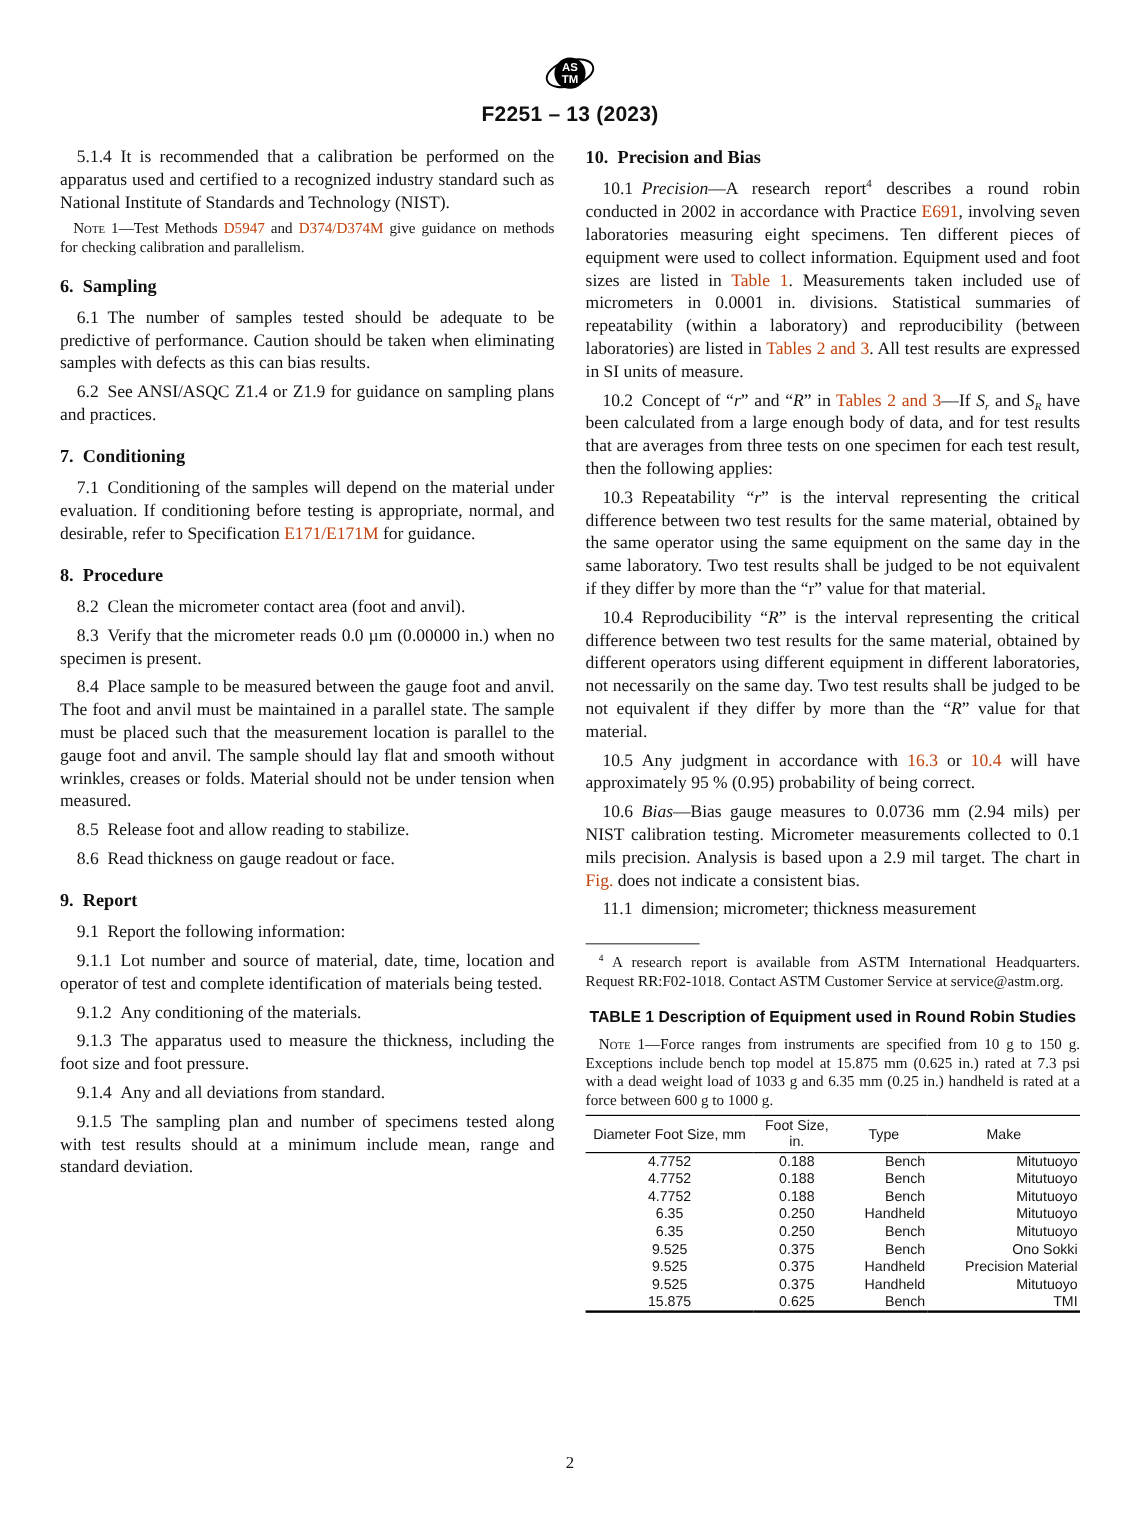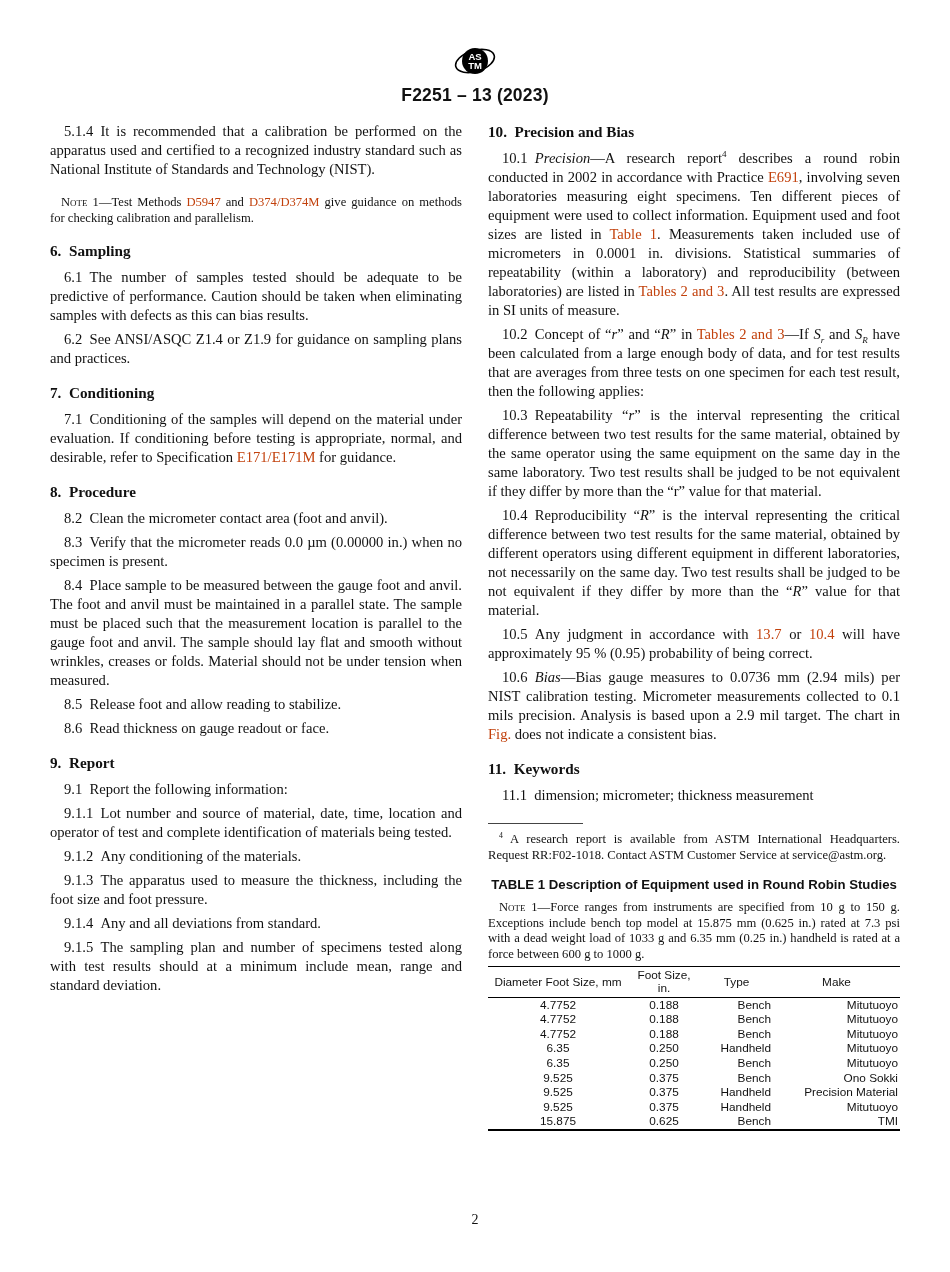--- a/index.html
+++ b/index.html
@@ -5,21 +5,21 @@
   html,body{margin:0;padding:0;background:#ffffff;}
   body{width:950px;height:1272px;position:relative;font-family:"Liberation Serif",serif;color:#111;overflow:hidden;}
   .page{position:absolute;inset:0;}
   .doc-header{display:flex;justify-content:center;align-items:center;gap:7px;padding-top:44px;flex-direction:column;}
   .logo-wrap{display:inline-flex;align-items:center;}
   .doc-title{font-family:"Liberation Sans",sans-serif;font-weight:bold;font-size:17.5px;letter-spacing:0.2px;}
   .columns{display:flex;gap:26px;margin:16px 50px 0 50px;}
   .col{width:412px;text-align:justify;font-size:14.6px;line-height:19px;}
   .para{margin:5px 0 0 0;text-indent:14px;}
   .sec-h{font-weight:bold;font-size:15.2px;margin:15px 0 8px 0;text-align:left;text-indent:0;}
-  .note{font-size:12.6px;line-height:15.5px;margin-top:16px;text-indent:11px;}
+  .note{font-size:12.6px;line-height:15.5px;margin-top:4px;text-indent:11px;}
   .red{color:#c2410c;}
   .i{font-style:italic;}
   .sup{vertical-align:super;font-size:0.62em;line-height:0;}
   .sub{vertical-align:sub;font-size:0.62em;line-height:0;}
   .sc{font-variant:small-caps;}
   .footnote-rule{border:none;border-top:1.5px solid #444;width:95px;margin:18px 0 8px 0;}
   .footnote{font-size:12.6px;line-height:15.5px;text-align:justify;text-indent:11px;margin:0;}
   .table-block{margin-top:14px;}
   .table-title{font-family:"Liberation Sans",sans-serif;font-weight:bold;font-size:13.2px;text-align:center;margin:0 0 7px 0;line-height:16px;}
   .table-note{font-size:12.6px;line-height:15.5px;text-align:justify;text-indent:11px;margin:0 0 4px 0;}
@@ -71,23 +71,22 @@
       <p class="para"><span>9.1.4 Any and all deviations from standard.</span></p>
       <p class="para"><span>9.1.5 The sampling plan and number of specimens tested along with test results should at a minimum include mean, range and standard deviation.</span></p>
     </div>
 
     <div class="col">
       <p class="sec-h" style="margin-top:0">10. Precision and Bias</p>
       <p class="para"><span>10.1 </span><span class="i">Precision</span><span>—A research report</span><span class="sup">4</span><span> describes a round robin conducted in 2002 in accordance with Practice </span><span class="red">E691</span><span>, involving seven laboratories measuring eight specimens. Ten different pieces of equipment were used to collect information. Equipment used and foot sizes are listed in </span><span class="red">Table 1</span><span>. Measurements taken included use of micrometers in 0.0001 in. divisions. Statistical summaries of repeatability (within a laboratory) and reproducibility (between laboratories) are listed in </span><span class="red">Tables 2 and 3</span><span>. All test results are expressed in SI units of measure.</span></p>
       <p class="para"><span>10.2 Concept of “</span><span class="i">r</span><span>” and “</span><span class="i">R</span><span>” in </span><span class="red">Tables 2 and 3</span><span>—If </span><span class="i">S</span><span class="sub i">r</span><span> and </span><span class="i">S</span><span class="sub i">R</span><span> have been calculated from a large enough body of data, and for test results that are averages from three tests on one specimen for each test result, then the following applies:</span></p>
       <p class="para"><span>10.3 Repeatability “</span><span class="i">r</span><span>” is the interval representing the critical difference between two test results for the same material, obtained by the same operator using the same equipment on the same day in the same laboratory. Two test results shall be judged to be not equivalent if they differ by more than the “r” value for that material.</span></p>
       <p class="para"><span>10.4 Reproducibility “</span><span class="i">R</span><span>” is the interval representing the critical difference between two test results for the same material, obtained by different operators using different equipment in different laboratories, not necessarily on the same day. Two test results shall be judged to be not equivalent if they differ by more than the “</span><span class="i">R</span><span>” value for that material.</span></p>
-      <p class="para"><span>10.5 Any judgment in accordance with </span><span class="red">13.7</span><span> or </span><span class="red">10.4</span><span> will have approximately 95 % (0.95) probability of being correct.</span></p>
+      <p class="para"><span>10.5 Any judgment in accordance with </span><span class="red">16.3</span><span> or </span><span class="red">10.4</span><span> will have approximately 95 % (0.95) probability of being correct.</span></p>
       <p class="para"><span>10.6 </span><span class="i">Bias</span><span>—Bias gauge measures to 0.0736 mm (2.94 mils) per NIST calibration testing. Micrometer measurements collected to 0.1 mils precision. Analysis is based upon a 2.9 mil target. The chart in </span><span class="red">Fig.</span><span> does not indicate a consistent bias.</span></p>
-      <p class="sec-h">11. Keywords</p>
       <p class="para"><span>11.1 dimension; micrometer; thickness measurement</span></p>
 
       <hr class="footnote-rule">
       <p class="footnote"><span class="sup">4</span><span> A research report is available from ASTM International Headquarters. Request RR:F02-1018. Contact ASTM Customer Service at service@astm.org.</span></p>
 
       <div class="table-block">
         <p class="table-title">TABLE 1 Description of Equipment used in Round Robin Studies</p>
         <p class="table-note"><span class="sc">Note</span><span> 1—Force ranges from instruments are specified from 10 g to 150 g. Exceptions include bench top model at 15.875 mm (0.625 in.) rated at 7.3 psi with a dead weight load of 1033 g and 6.35 mm (0.25 in.) handheld is rated at a force between 600 g to 1000 g.</span></p>
         <table class="equip">
           <colgroup>

